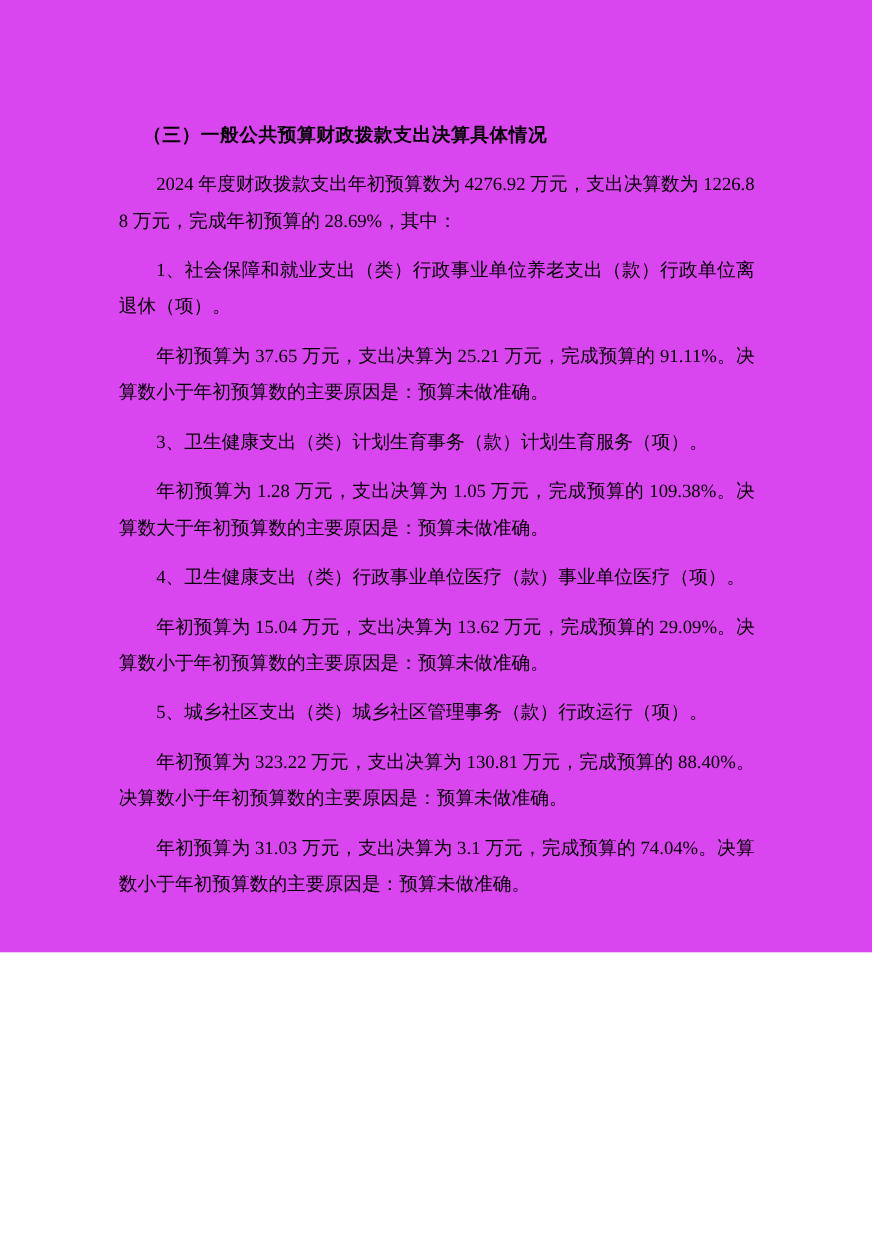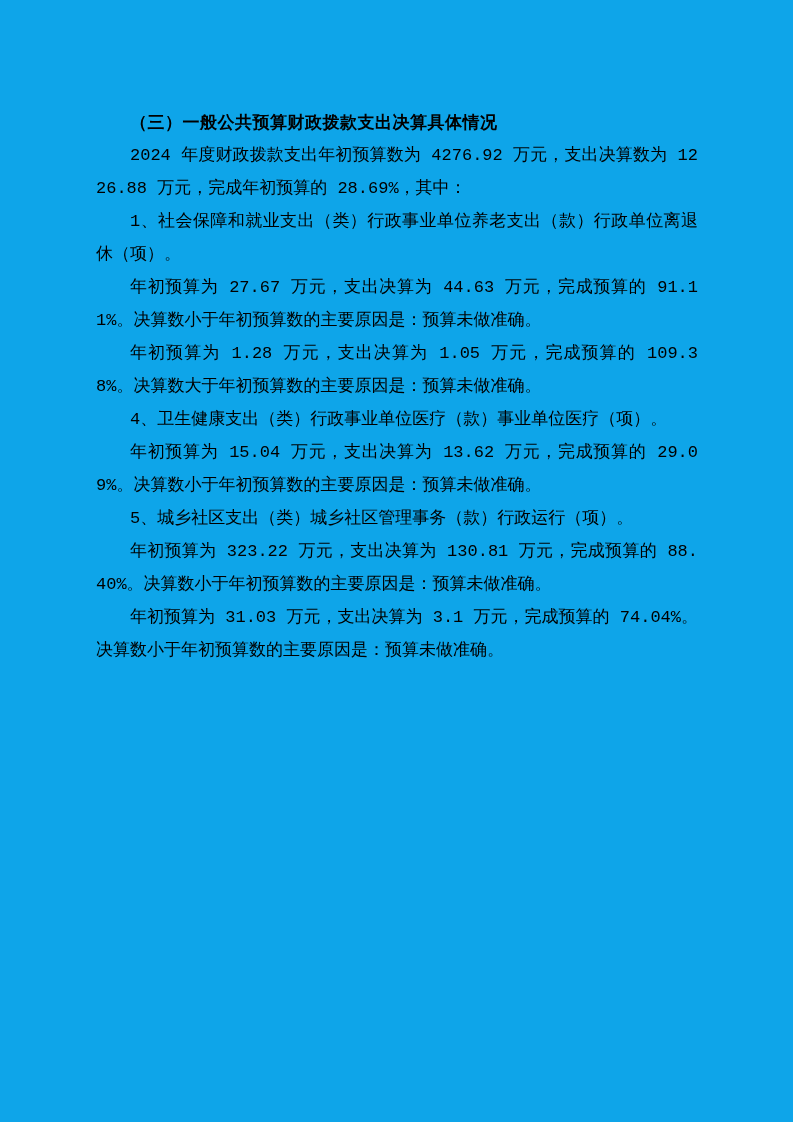--- a/index.html
+++ b/index.html
@@ -3,55 +3,55 @@
 <meta charset="utf-8">
 <style>
   html, body {
     margin: 0;
     padding: 0;
     background: #ffffff;
   }
   .page {
     position: relative;
     width: 793px;
-    height: 1122px;
+    height: 866px;
     margin: 0 auto;
     box-sizing: border-box;
-    background: #0ea5e9;
+    background: #d946ef;
     padding: 106px 95px 0 96px;
     font-family: "Liberation Serif", "DejaVu Serif", serif;
     font-size: 17px;
     line-height: 33px;
     color: #000000;
     overflow: hidden;
   }
   .heading {
     margin: 0;
     text-indent: 2em;
     font-weight: 700;
     font-family: "Liberation Sans", "DejaVu Sans", sans-serif;
     font-size: 17px;
     letter-spacing: 0.5px;
   }
   .para {
-    margin: 0;
+    margin: 12px;
     text-indent: 2em;
     text-align: justify;
     text-justify: inter-ideograph;
     word-break: break-all;
-    font-family: Liberation Mono, monospace;
   }
 </style>
 </head>
 <body>
 
 <div class="page">
   <p class="heading">（三）一般公共预算财政拨款支出决算具体情况</p>
   <p class="para">2024 年度财政拨款支出年初预算数为 4276.92 万元，支出决算数为 1226.88 万元，完成年初预算的 28.69%，其中：</p>
   <p class="para">1、社会保障和就业支出（类）行政事业单位养老支出（款）行政单位离退休（项）。</p>
-  <p class="para">年初预算为 27.67 万元，支出决算为 44.63 万元，完成预算的 91.11%。决算数小于年初预算数的主要原因是：预算未做准确。</p>
+  <p class="para">年初预算为 37.65 万元，支出决算为 25.21 万元，完成预算的 91.11%。决算数小于年初预算数的主要原因是：预算未做准确。</p>
+  <p class="para">3、卫生健康支出（类）计划生育事务（款）计划生育服务（项）。</p>
   <p class="para">年初预算为 1.28 万元，支出决算为 1.05 万元，完成预算的 109.38%。决算数大于年初预算数的主要原因是：预算未做准确。</p>
   <p class="para">4、卫生健康支出（类）行政事业单位医疗（款）事业单位医疗（项）。</p>
   <p class="para">年初预算为 15.04 万元，支出决算为 13.62 万元，完成预算的 29.09%。决算数小于年初预算数的主要原因是：预算未做准确。</p>
   <p class="para">5、城乡社区支出（类）城乡社区管理事务（款）行政运行（项）。</p>
   <p class="para">年初预算为 323.22 万元，支出决算为 130.81 万元，完成预算的 88.40%。决算数小于年初预算数的主要原因是：预算未做准确。</p>
   <p class="para">年初预算为 31.03 万元，支出决算为 3.1 万元，完成预算的 74.04%。决算数小于年初预算数的主要原因是：预算未做准确。</p>
 </div>
 
 </body></html>

